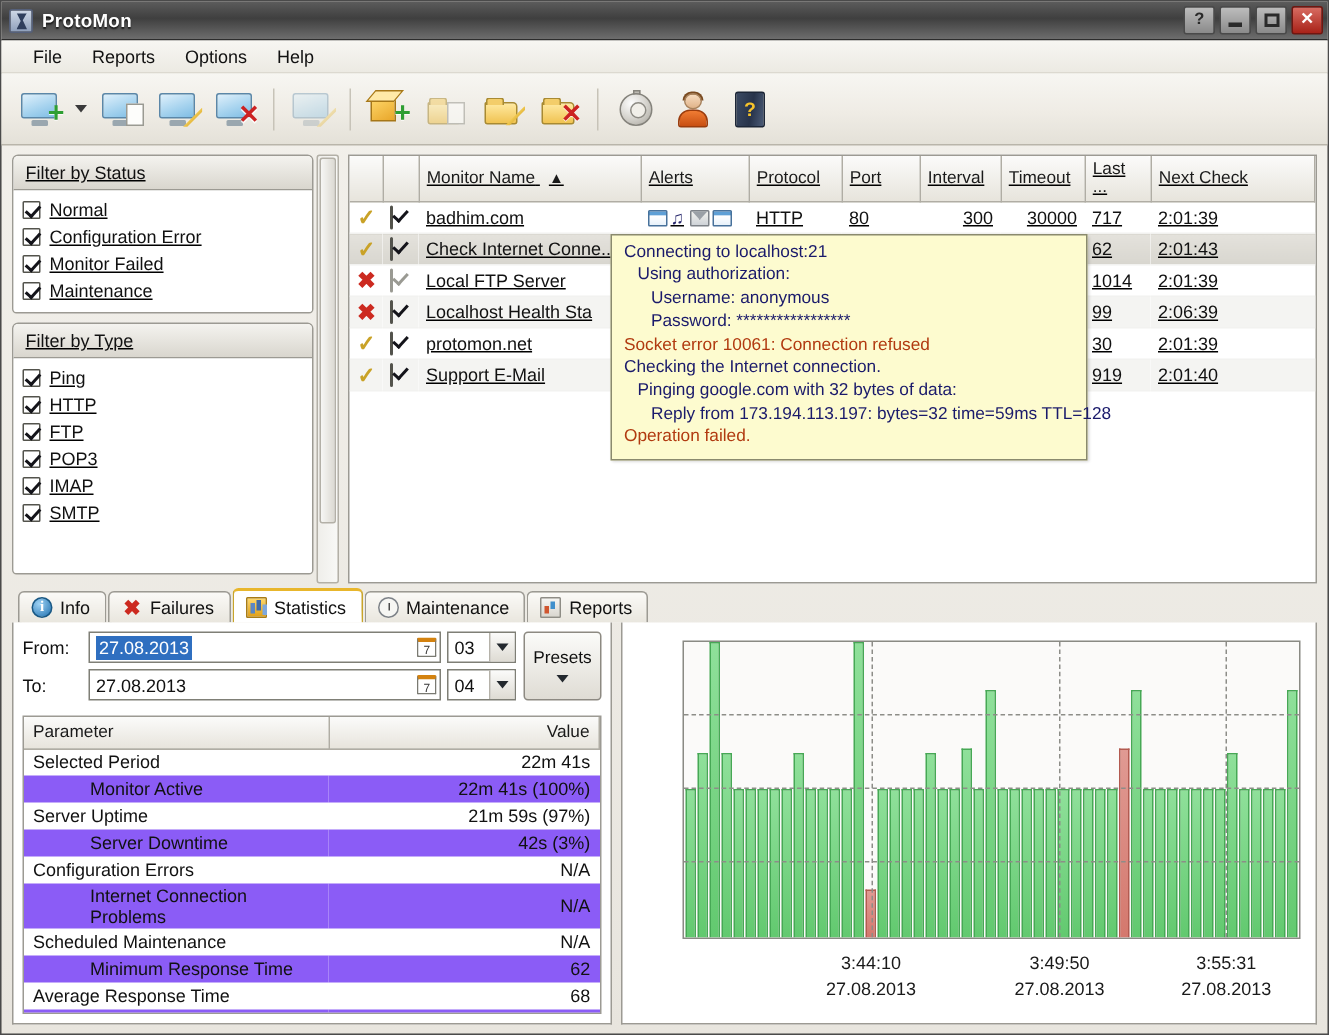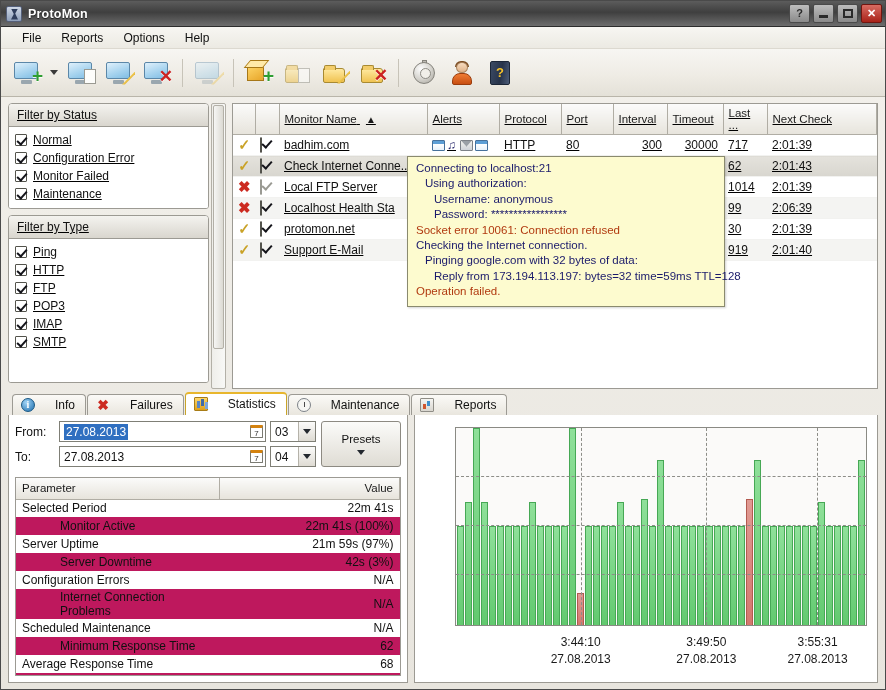--- a/index.html
+++ b/index.html
@@ -227,21 +227,21 @@
     box-shadow: 1px 1px 2px rgba(0,0,0,.18);
   }
   .tt-l { white-space:nowrap; }
   .tt-err { color:#b13a10; }
   .i1 { padding-left:9px; }
   .i2 { padding-left:18px; }
   
   .bottom { flex:none; height:300px; padding:4px 7px 6px 7px; display:flex; flex-direction:column; min-height:0; }
   .tabs { display:flex; align-items:flex-end; height:22px; gap:0px; padding-left:4px; }
   .tab {
-    display:flex; align-items:flex-start; gap:20px;
+    display:flex; align-items:flex-end; gap:5px;
     padding:3px 10px 3px 8px; font-size:12px; color:#111;
     border:1px solid #9c9a93; border-bottom:none;
     border-radius:4px 4px 0 0; height:21px;
     background: linear-gradient(180deg,#fbfaf7,#e9e6de);
     margin-right:1px;
   }
   .tab.active {
     background:#fff; height:23px;
     border-color:#c8a42a #c8a42a #fff; border-top:2px solid #e8b62c;
     position:relative; z-index:3;
@@ -276,39 +276,39 @@
     width:46px; height:21px; border:1px solid #7f7f76; background:#fff;
     display:flex; align-items:center; padding-left:4px; font-size:12px; color:#111;
   }
   .spin .arrow {
     margin-left:auto; width:17px; height:19px;
     background: linear-gradient(180deg,#fbfbfa,#dedbd3); border-left:1px solid #b5b2a9;
     display:flex; align-items:center; justify-content:center;
   }
   .caret-dn { width:0;height:0;border-left:4px solid transparent;border-right:4px solid transparent;border-top:5px solid #23282e; }
   .presets {
-    width:80px; height:46px; margin-left:5px;
+    width:52px; height:46px; margin-left:5px;
     background: linear-gradient(180deg,#fbfbf9,#dfdcd4);
     border:1px solid #8d8a82; border-radius:3px;
     display:flex; flex-direction:column; align-items:center; justify-content:center; gap:5px;
     font-size:11.5px; color:#111;
   }
   .stat-table { margin-top:6px; border:1px solid #9c9a93; flex:1; overflow:hidden; background:#fff; }
   table.stats { width:100%; border-collapse:collapse; table-layout:fixed; }
   table.stats th {
     background: linear-gradient(180deg,#fbfbfa 0%,#e7e4dc 100%);
     border:1px solid #b0ada4; border-top:none; border-left:none;
     font-weight:normal; font-size:11.5px; color:#1a1a1a; height:21px;
     padding:2px 6px; border-radius:3px 3px 0 0;
   }
   table.stats th.p { text-align:left; }
   table.stats th.v { text-align:right; }
   table.stats td { font-size:12px; color:#111; height:18px; padding:1px 6px; }
   table.stats td.v { text-align:right; }
-  table.stats tr.alt td { background:#be185d;padding-left:44px; }
+  table.stats tr.alt td { background:#8b5cf6;padding-left:44px; }
   .chart-pane { flex:1; min-width:0; background:#fff; border:1px solid #9c9a93; border-top:none; padding:4px; }
   .chart-box { width:100%; height:100%; position:relative; background:#fff; }
   .plot {
     position:absolute; left:36px; right:6px; top:8px; bottom:52px;
     border:1px solid #8a8a84; background:#fbfaf9; overflow:hidden;
   }
   .bars { position:absolute; inset:0; display:flex; align-items:flex-end; gap:1px; padding:0 1px; }
   .bar { flex:1 1 0; background: linear-gradient(180deg,#8fe09a,#62c96f); border:1px solid #46a855; border-bottom:none; }
   .bar.dn { background: linear-gradient(180deg,#e09a93,#d4786d); border-color:#b35a50; }
   .hgrid { position:absolute; left:0; right:0; border-top:1px dashed #8d8d88; }

